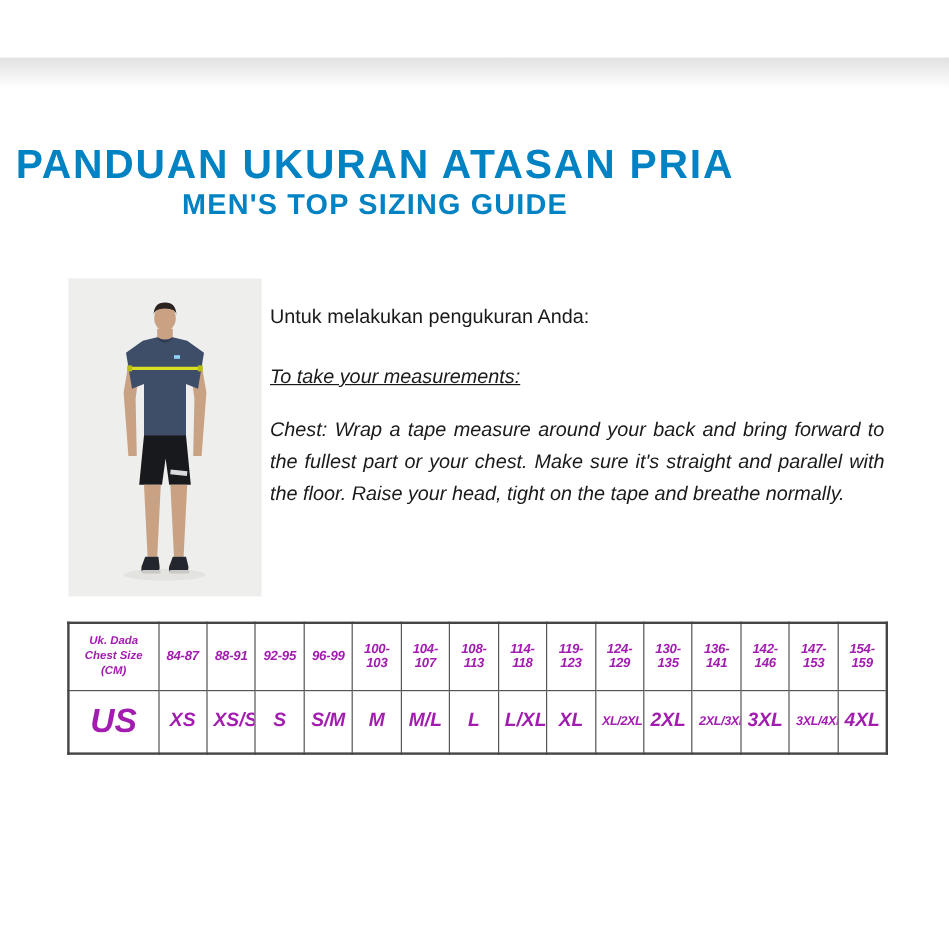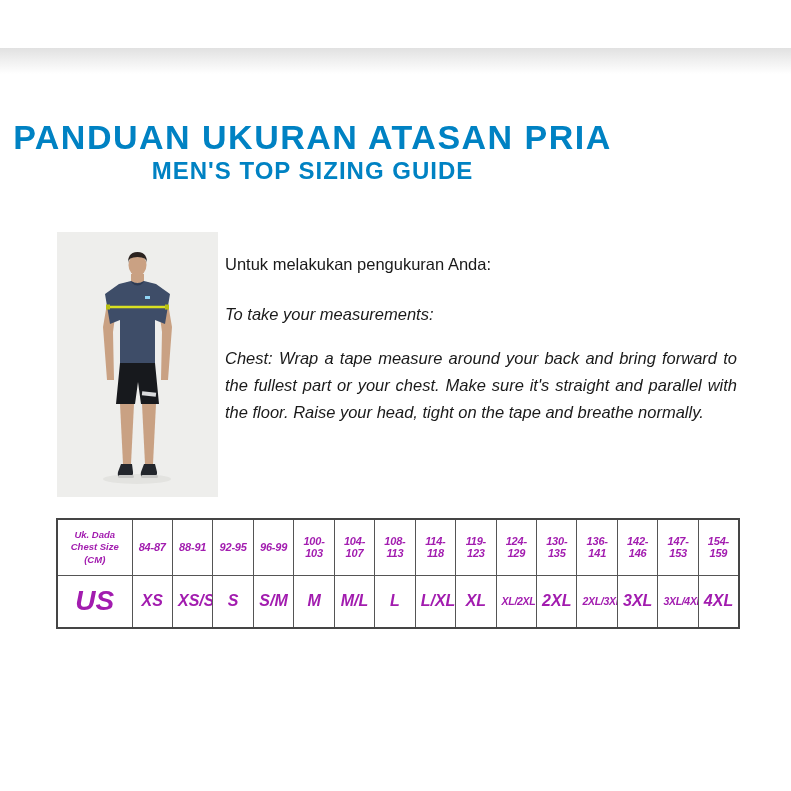--- a/index.html
+++ b/index.html
@@ -54,21 +54,21 @@
     font-size: 16.5px;
     margin-top: 20px;
   }
   .instructions p { margin: 0; }
   .para-head { margin-bottom: 21px !important; }
   .para-body {
     text-align: justify;
     line-height: 27px;
   }
   .en { font-style: italic; }
-  .en-block-gap { margin-top: 31px !important; }
+  .en-block-gap { margin-top: 31px !important; text-decoration: underline; }
   .sizing-table {
     position: absolute;
     top: 518px; left: 56px;
     width: 684px;
     border-collapse: collapse;
     table-layout: fixed;
     border: 2px solid #454545;
   }
   .sizing-table td {
     border: 1px solid #555555;

